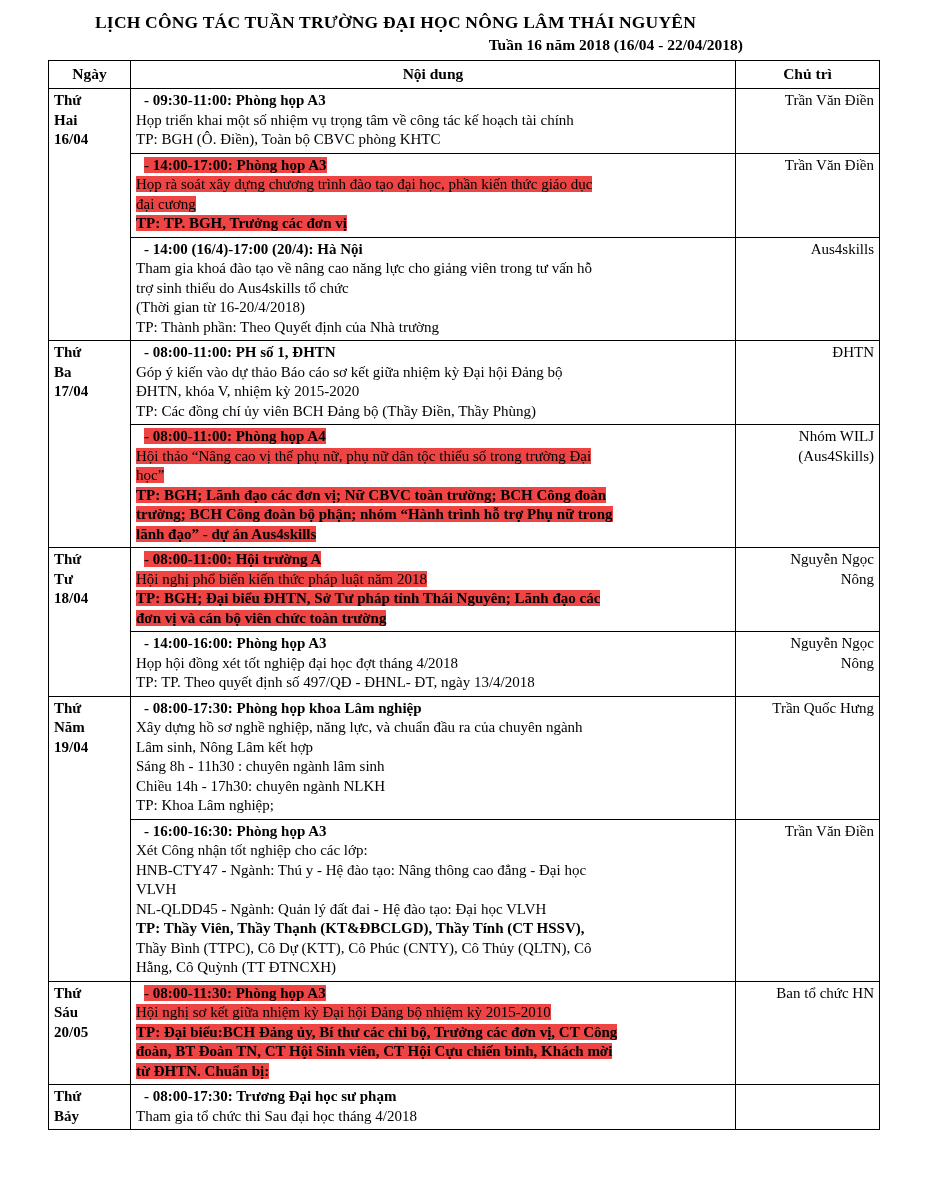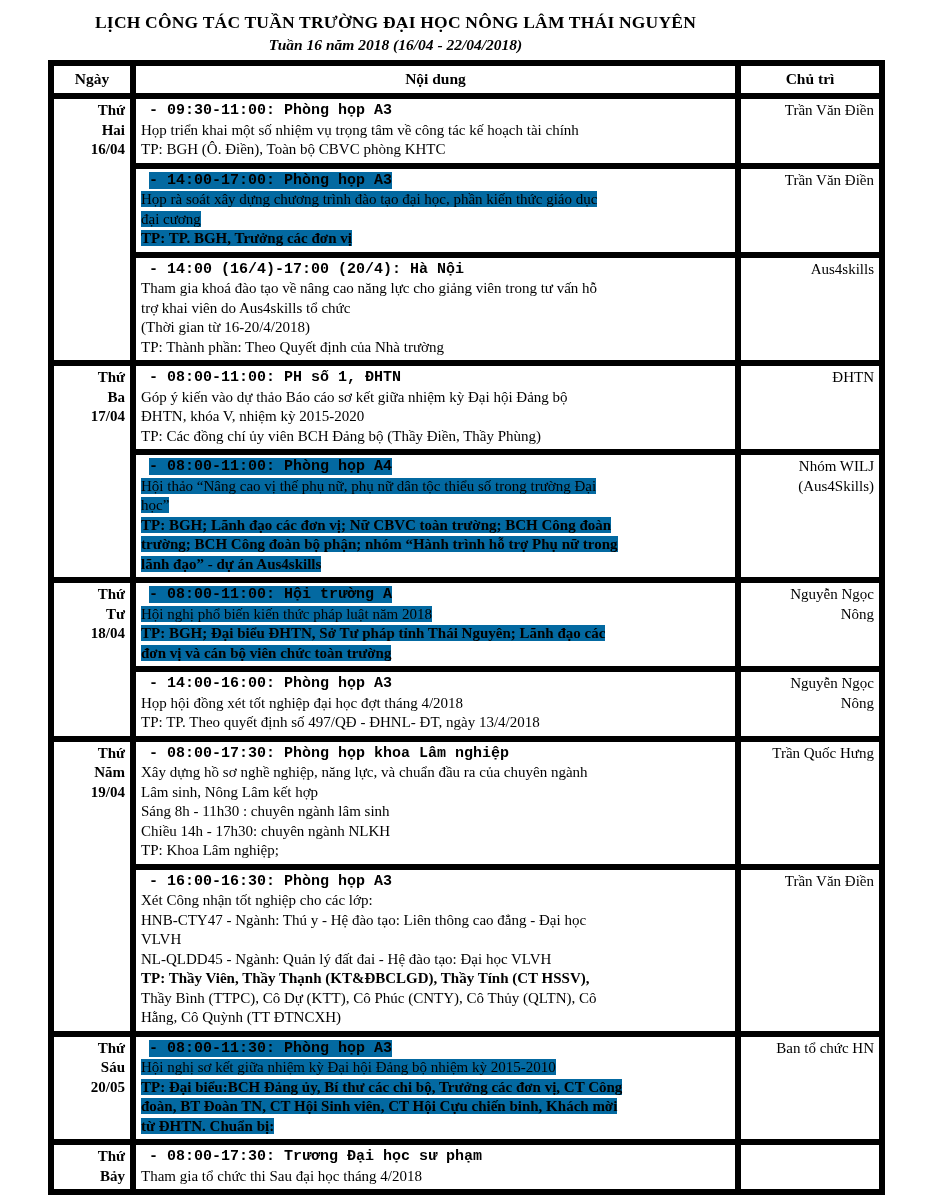--- a/index.html
+++ b/index.html
@@ -19,76 +19,74 @@
     padding: 12px 48px 0 48px;
   }
   .doc-title {
     text-align: center;
     font-size: 17.5px;
     font-weight: bold;
     letter-spacing: 0.2px;
     line-height: 1.25;
   }
   .doc-subtitle {
-    text-align: center;
+    text-align: right;
     font-size: 15.5px;
     font-weight: bold;
     margin-top: 2px;
     margin-bottom: 6px;
-    font-style: italic;
   }
   table.schedule {
     border-collapse: collapse;
     width: 831px;
     table-layout: fixed;
   }
   table.schedule th,
   table.schedule td {
-    border: 6px solid #000000;
+    border: 1px solid #000000;
     vertical-align: top;
     padding: 2px 5px 3px 5px;
     font-size: 15px;
     line-height: 1.30;
   }
   table.schedule th {
     text-align: center;
     font-weight: bold;
     font-size: 15.5px;
     padding: 3px 4px 4px 4px;
   }
   col.c-day { width: 82px; }
   col.c-content { width: 605px; }
   col.c-chair { width: 144px; }
 
   td.day {
-    text-align: right;
+    text-align: left;
     font-weight: bold;
     font-size: 15.5px;
     line-height: 1.45;
     padding-top: 4px;
   }
   td.chair {
     text-align: right;
     font-size: 15px;
     line-height: 1.35;
     padding-top: 4px;
   }
   td.content .line {
     display: block;
     white-space: normal;
   }
   .hl {
-    background: #0369a1;
+    background: #ef4444;
   }
   .bold {
     font-weight: bold;
   }
   .indent {
     padding-left: 8px;
-    font-family: Liberation Mono, monospace;
   }
   
   td.content .line .seg {
     display: inline;
   }
 </style>
 </head>
 <body>
 
 <div class="page">
@@ -132,21 +130,21 @@
             <div class="line"><span class="seg bold hl">TP: TP. BGH, Trưởng các đơn vị</span></div>
           </td>
           <td class="chair">
             <div>Trần Văn Điền</div>
           </td>
         </tr>
         <tr>
           <td class="content">
             <div class="line indent"><span class="seg bold">- 14:00 (16/4)-17:00 (20/4): Hà Nội</span></div>
             <div class="line"><span class="seg">Tham gia khoá đào tạo về nâng cao năng lực cho giảng viên trong tư vấn hỗ</span></div>
-            <div class="line"><span class="seg">trợ khai viên do Aus4skills tổ chức</span></div>
+            <div class="line"><span class="seg">trợ sinh thiểu do Aus4skills tổ chức</span></div>
             <div class="line"><span class="seg">(Thời gian từ 16-20/4/2018)</span></div>
             <div class="line"><span class="seg">TP: Thành phần: Theo Quyết định của Nhà trường</span></div>
           </td>
           <td class="chair">
             <div>Aus4skills</div>
           </td>
         </tr>
         <tr>
           <td class="day" rowspan="2">
             <div>Thứ</div>
@@ -220,21 +218,21 @@
             <div class="line"><span class="seg">TP: Khoa Lâm nghiệp;</span></div>
           </td>
           <td class="chair">
             <div>Trần Quốc Hưng</div>
           </td>
         </tr>
         <tr>
           <td class="content">
             <div class="line indent"><span class="seg bold">- 16:00-16:30: Phòng họp A3</span></div>
             <div class="line"><span class="seg">Xét Công nhận tốt nghiệp cho các lớp:</span></div>
-            <div class="line"><span class="seg">HNB-CTY47 - Ngành: Thú y - Hệ đào tạo: Liên thông cao đẳng - Đại học</span></div>
+            <div class="line"><span class="seg">HNB-CTY47 - Ngành: Thú y - Hệ đào tạo: Nâng thông cao đẳng - Đại học</span></div>
             <div class="line"><span class="seg">VLVH</span></div>
             <div class="line"><span class="seg">NL-QLDD45 - Ngành: Quản lý đất đai - Hệ đào tạo: Đại học VLVH</span></div>
             <div class="line"><span class="seg bold">TP: Thầy Viên,   Thầy Thạnh (KT&amp;ĐBCLGD), Thầy Tính (CT HSSV),</span></div>
             <div class="line"><span class="seg">Thầy Bình (TTPC), Cô Dự (KTT), Cô Phúc (CNTY), Cô Thủy (QLTN), Cô</span></div>
             <div class="line"><span class="seg">Hằng, Cô Quỳnh (TT ĐTNCXH)</span></div>
           </td>
           <td class="chair">
             <div>Trần Văn Điền</div>
           </td>
         </tr>

